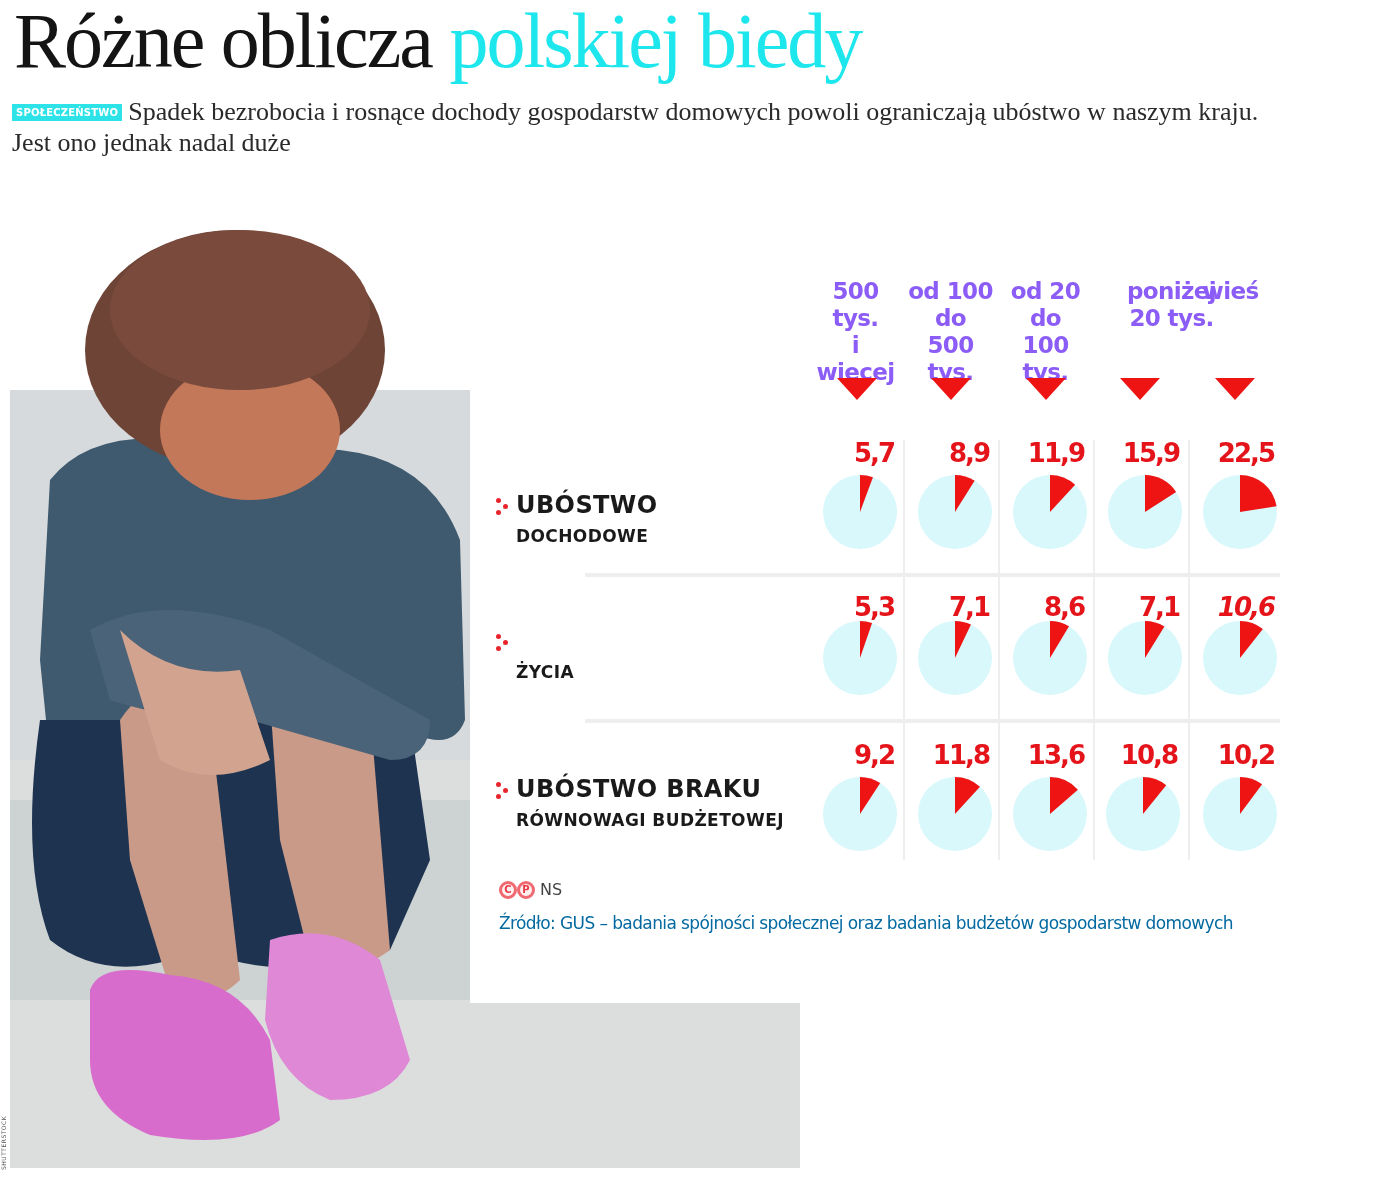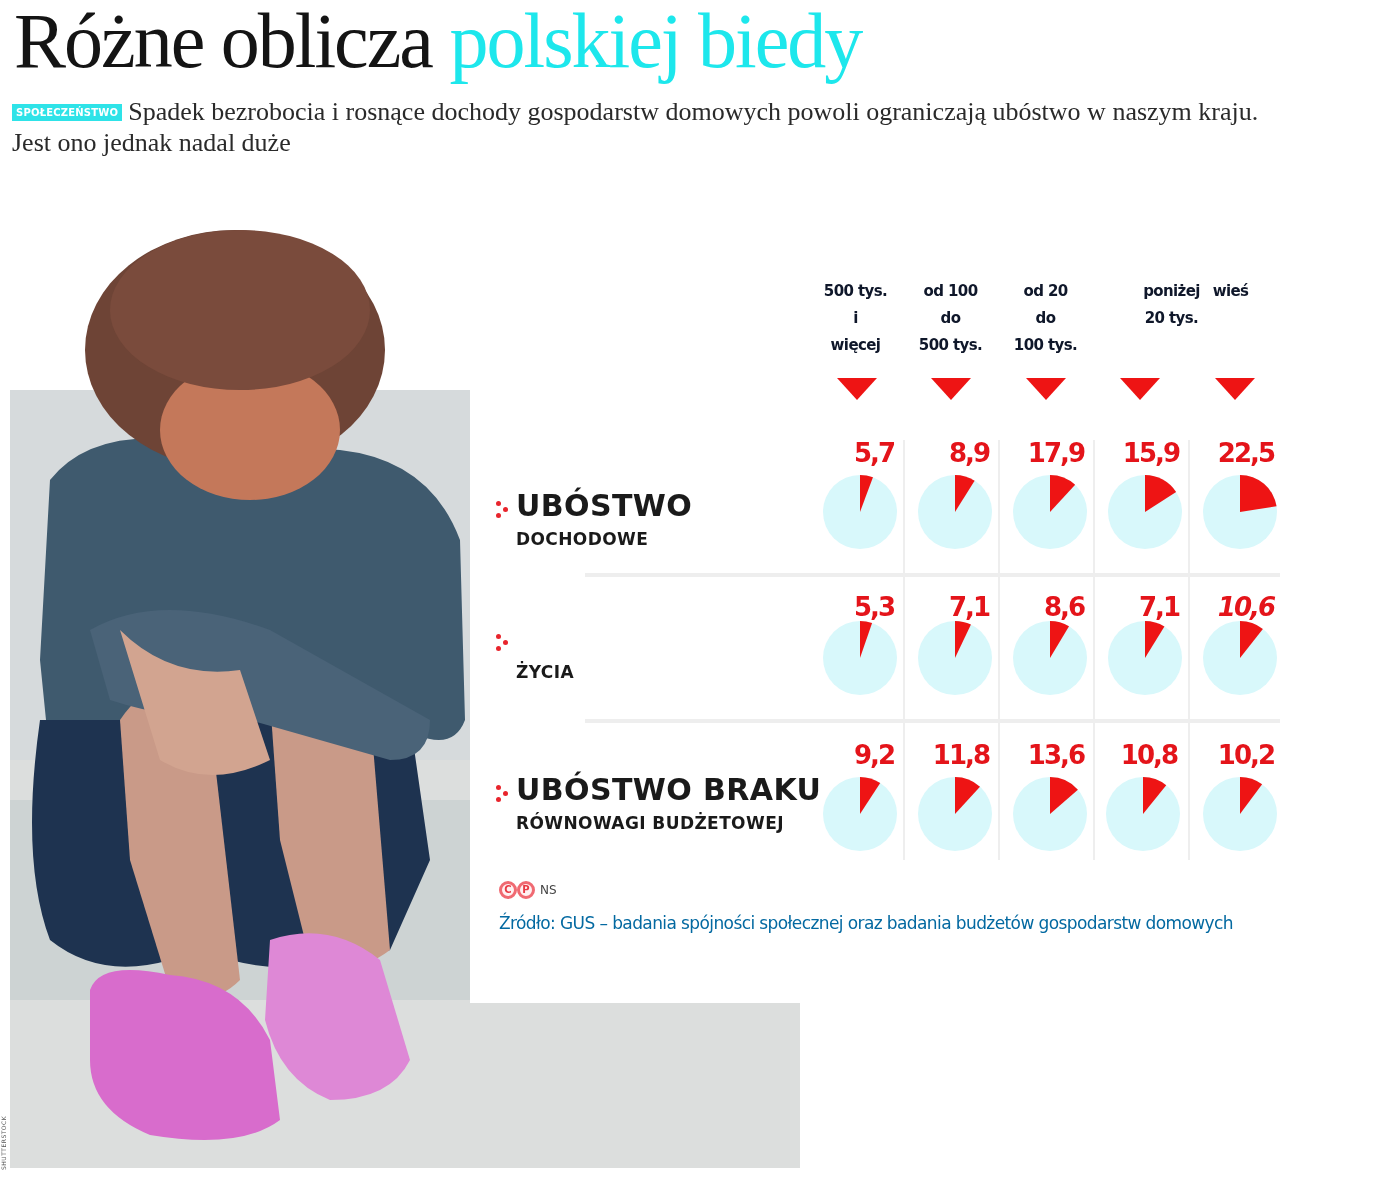--- a/index.html
+++ b/index.html
@@ -37,53 +37,53 @@
     letter-spacing: 0.5px;
   }
 
   
   .panel {
     position: absolute; left: 470px; top: 160px; width: 930px; height: 843px;
     background: #ffffff;
   }
   .col-head {
     position: absolute; top: 0; width: 95px; text-align: center;
-    font-family: "DejaVu Sans", sans-serif; font-weight: bold; font-size: 15px; line-height: 27px;
-    color: #0f172a; letter-spacing: -0.6px;
+    font-family: "DejaVu Sans", sans-serif; font-weight: bold; font-size: 23px; line-height: 27px;
+    color: #8b5cf6; letter-spacing: -0.6px;
   }
   .arrow-down {
     position: absolute; top: 378px; width: 0; height: 0;
     border-left: 20px solid transparent; border-right: 20px solid transparent;
     border-top: 22px solid #ee1414;
   }
 
   .row-label {
     position: absolute; left: 494px;
     font-family: "DejaVu Sans", sans-serif; font-weight: bold; font-size: 17px; line-height: 29px;
     color: #1a1a1a; letter-spacing: 0.4px; text-transform: uppercase;
   }
-  .row-label .big { font-size: 30px; }
+  .row-label .big { font-size: 24px; }
   .bullet { display: inline-block; position: relative; width: 16px; height: 20px; vertical-align: -2px; margin-right: 6px; }
   .bullet i { position: absolute; width: 5px; height: 5px; border-radius: 50%; background: #e8242c; }
 
   .vsep { position: absolute; width: 2px; background: #eeeeee; }
   .hsep { position: absolute; height: 4px; background: #eeeeee; }
 
   .cell { position: absolute; width: 94px; height: 140px; }
   .cell .val {
     position: absolute; right: 14px; top: 0;
     font-family: "DejaVu Sans", sans-serif; font-weight: bold; font-size: 26px;
     color: #e4141a; letter-spacing: -2px; line-height: 30px;
   }
   .cell svg.pie { position: absolute; left: 8px; top: 36px; width: 76px; height: 76px; }
 
   .legend-icons { position: absolute; left: 499px; top: 879px; height: 20px; }
   .cc { display: inline-block; width: 18px; height: 18px; border-radius: 50%; border: 3px solid #f06a72;
         font-family: "DejaVu Sans", sans-serif; font-size: 10px; font-weight: bold; color: #e83a44; text-align: center; line-height: 12px; vertical-align: middle; background: #fff1f2; }
-  .author { font-family: "DejaVu Sans", sans-serif; font-size: 12px; color: #444; margin-left: 5px; vertical-align: middle; }
+  .author { font-family: "DejaVu Sans", sans-serif; font-size: 16px; color: #444; margin-left: 5px; vertical-align: middle; }
   .source {
     position: absolute; left: 499px; top: 913px;
     font-family: "DejaVu Sans", sans-serif; font-size: 17px; color: #0369a1; letter-spacing: -0.6px; white-space: nowrap;
   }
 </style>
 </head>
 <body>
 
 <h1 class="headline"><span class="hl-dark">Różne oblicza</span> <span class="hl-accent">polskiej biedy</span></h1>
 
@@ -179,21 +179,21 @@
       </svg>
     </div>
     <div class="cell" style="left: 909px; top: 438px;">
       <div class="val">8,9</div>
       <svg class="pie" viewBox="-38 -38 76 76" style="top: 36px;">
         <circle r="37" cx="0" cy="0" fill="#d8f8fb"></circle>
         <path d="M0 0 L0 -37 A37 37 0 0 1 19.63 -31.36 Z" fill="#ee1414"></path>
       </svg>
     </div>
     <div class="cell" style="left: 1004px; top: 438px;">
-      <div class="val">17,9</div>
+      <div class="val">11,9</div>
       <svg class="pie" viewBox="-38 -38 76 76" style="top: 36px;">
         <circle r="37" cx="0" cy="0" fill="#d8f8fb"></circle>
         <path d="M0 0 L0 -37 A37 37 0 0 1 25.16 -27.13 Z" fill="#ee1414"></path>
       </svg>
     </div>
     <div class="cell" style="left: 1099px; top: 438px;">
       <div class="val">15,9</div>
       <svg class="pie" viewBox="-38 -38 76 76" style="top: 36px;">
         <circle r="37" cx="0" cy="0" fill="#d8f8fb"></circle>
         <path d="M0 0 L0 -37 A37 37 0 0 1 31.11 -20.02 Z" fill="#ee1414"></path>

